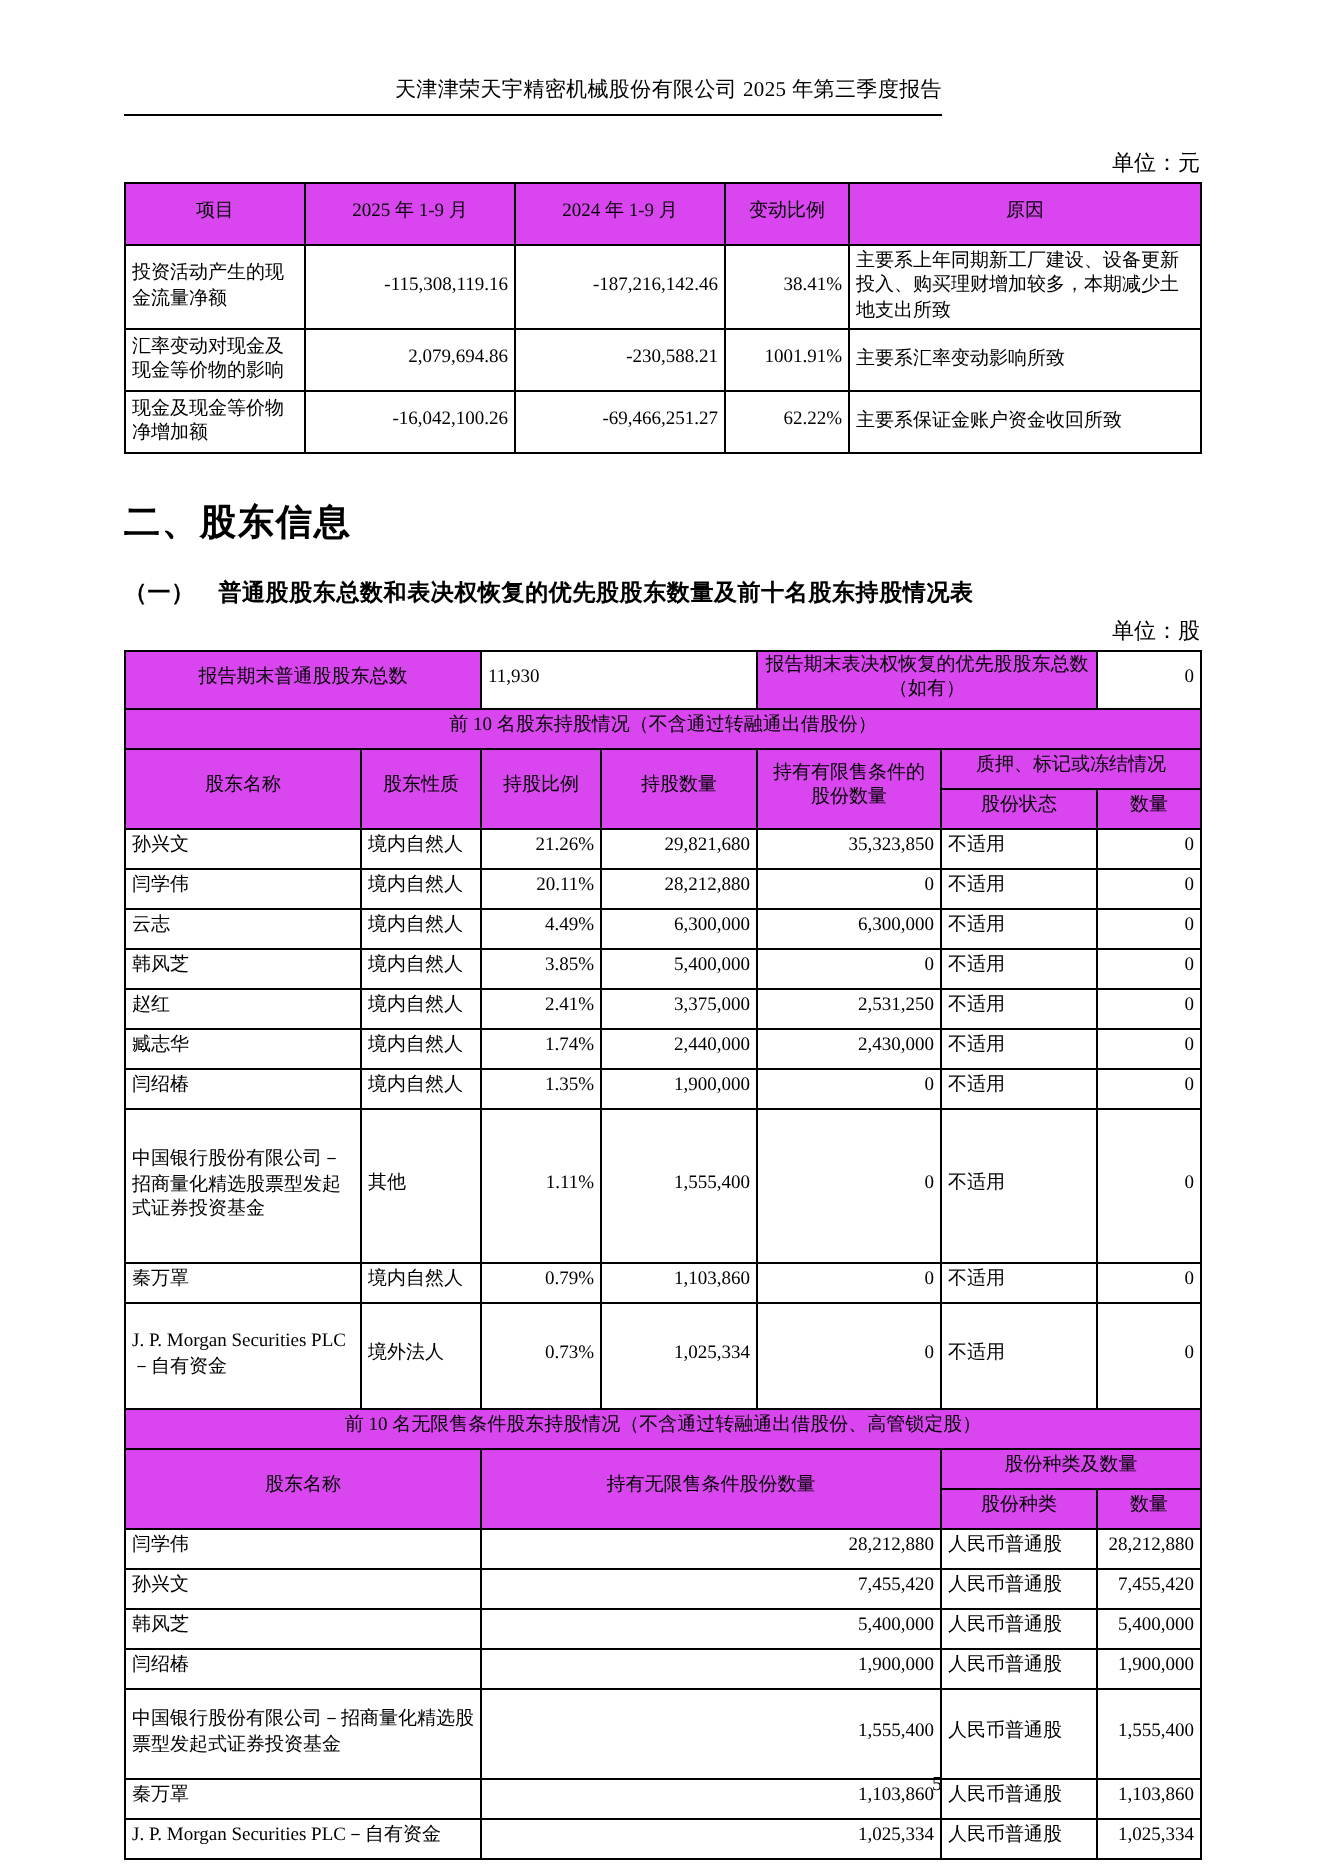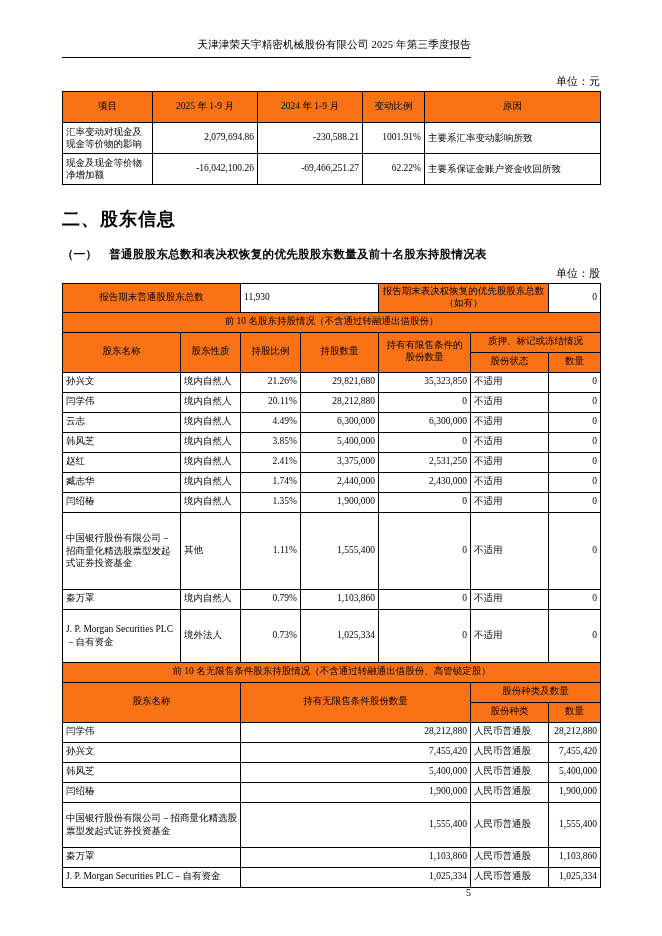--- a/index.html
+++ b/index.html
@@ -59,21 +59,21 @@
     font-size: 9.5px;
     padding: 2px 3px;
     vertical-align: middle;
     line-height: 1.25;
     font-weight: normal;
   }
   .tbl1 td {
     height: 26px;
   }
   .hdr {
-    background: #f97316;
+    background: #d946ef;
     text-align: center;
   }
   .c { text-align: left; }
   .r { text-align: right; }
   .l { text-align: left; }
   .section-title {
     font-size: 18px;
     font-weight: bold;
     margin: 22px 0 0 0;
     letter-spacing: 1px;
@@ -115,20 +115,27 @@
         <col style="width:62px">
         <col style="width:176px">
       </colgroup>
       <tbody>
         <tr>
           <td class="hdr">项目</td>
           <td class="hdr">2025 年 1-9 月</td>
           <td class="hdr">2024 年 1-9 月</td>
           <td class="hdr">变动比例</td>
           <td class="hdr">原因</td>
+        </tr>
+        <tr>
+          <td class="l wrapcell">投资活动产生的现金流量净额</td>
+          <td class="r">-115,308,119.16</td>
+          <td class="r">-187,216,142.46</td>
+          <td class="r">38.41%</td>
+          <td class="l wrapcell">主要系上年同期新工厂建设、设备更新投入、购买理财增加较多，本期减少土地支出所致</td>
         </tr>
         <tr>
           <td class="l wrapcell">汇率变动对现金及现金等价物的影响</td>
           <td class="r">2,079,694.86</td>
           <td class="r">-230,588.21</td>
           <td class="r">1001.91%</td>
           <td class="l wrapcell">主要系汇率变动影响所致</td>
         </tr>
         <tr>
           <td class="l wrapcell">现金及现金等价物净增加额</td>

